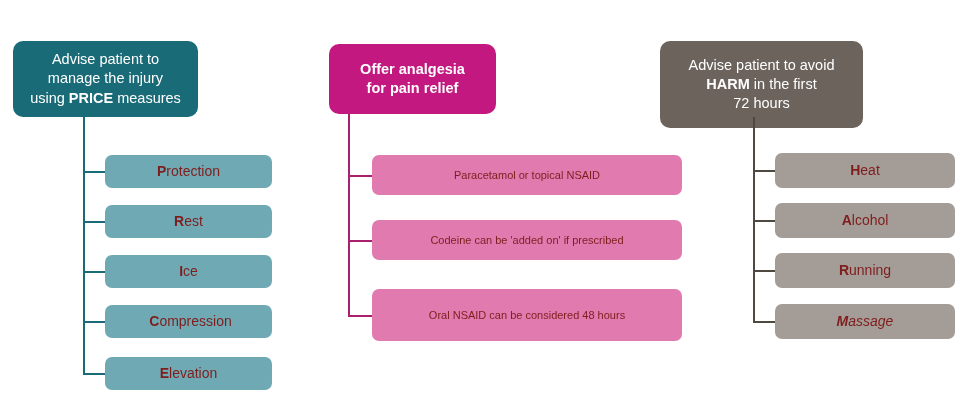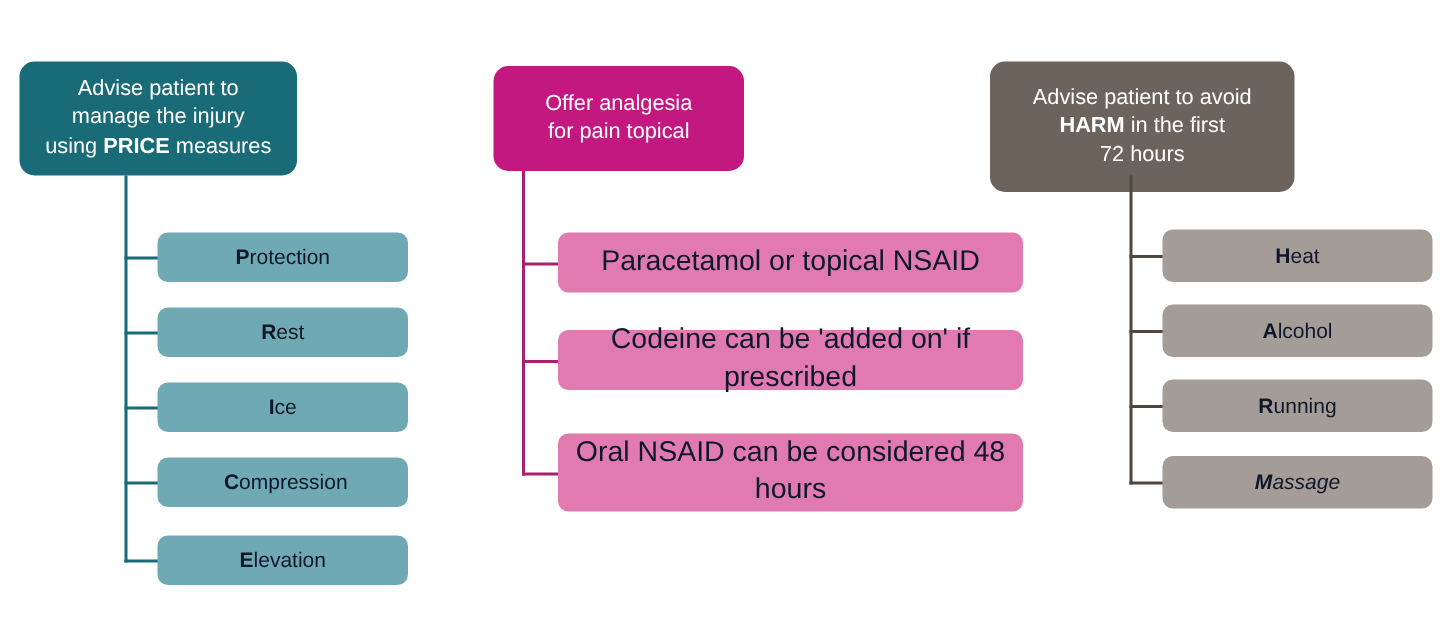--- a/index.html
+++ b/index.html
@@ -52,21 +52,21 @@
 
   
   .child-box {
     position: absolute;
     border-radius: 7px;
     box-sizing: border-box;
     display: flex;
     align-items: center;
     justify-content: center;
     text-align: center;
-    color: #0f172a;
+    color: #7f1d1d;
     line-height: 1.3;
     padding: 4px 8px;
   }
   .child-text {
     display: block;
     width: 100%;
   }
   .child-text b {
     font-weight: bold;
   }
@@ -103,27 +103,28 @@
   }
 
   
   .col-analgesia .root-box {
     left: 329px;
     top: 44px;
     width: 167px;
     height: 70px;
     background: #c2187f;
     font-size: 14.5px;
+    font-weight: bold;
   }
   .col-analgesia .child-box {
     left: 372px;
     width: 310px;
     height: 40px;
     background: #e07aaf;
-    font-size: 19px;
+    font-size: 11px;
   }
   .col-analgesia .trunk,
   .col-analgesia .stub {
     background: #a8206e;
   }
 
   
   .col-harm .root-box {
     left: 660px;
     top: 41px;
@@ -187,21 +188,21 @@
       <span class="child-text"><b>E</b><span>levation</span></span>
     </div>
 
   </div>
 
   <div class="column col-analgesia">
 
     <div class="root-box">
       <span class="root-text">
         <span>Offer analgesia</span><br>
-        <span>for pain topical</span>
+        <span>for pain relief</span>
       </span>
     </div>
 
     <div class="trunk" style="left:348px; top:114px; height:203px;"></div>
 
     <div class="stub" style="left:348px; top:175px; width:26px;"></div>
     <div class="stub" style="left:348px; top:240px; width:26px;"></div>
     <div class="stub" style="left:348px; top:315px; width:26px;"></div>
 
     <div class="child-box" style="top:155px;">

